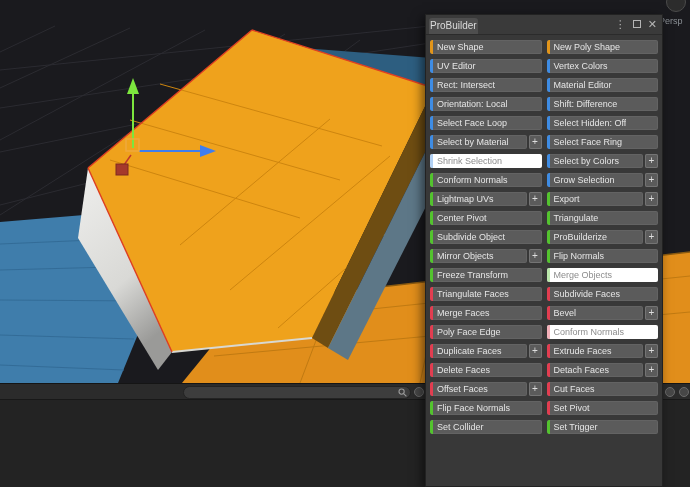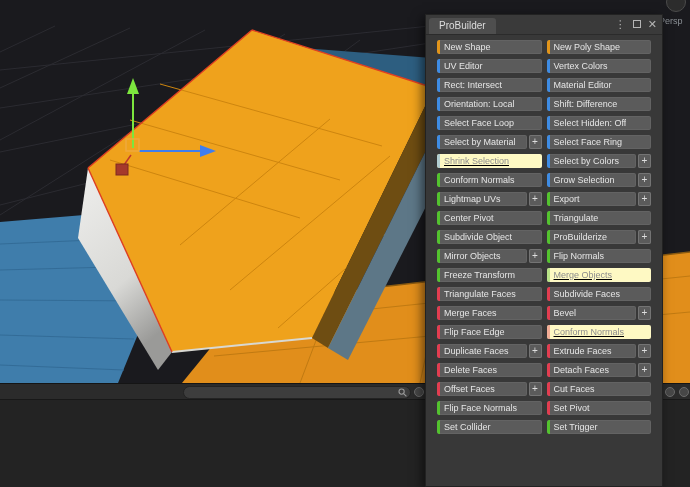--- a/index.html
+++ b/index.html
@@ -23,33 +23,33 @@
   .search-icon{position:absolute;right:3px;top:1px;width:9px;height:9px;}
   .status-dot{position:absolute;top:3px;width:10px;height:10px;border-radius:50%;
     background:#474747;border:1px solid #6b6b6b;box-sizing:border-box;}
   .dot-a{left:414px;} .dot-b{left:665px;} .dot-c{left:679px;}
   .bottom-panel{position:absolute;left:0;top:400px;width:690px;height:87px;background:#232323;z-index:2;}
   
   .pb-panel{position:absolute;left:425px;top:14px;width:238px;height:473px;background:#383838;
     border:1px solid #222;box-sizing:border-box;z-index:10;box-shadow:-3px 3px 10px rgba(0,0,0,.55);}
   .pb-header{height:19px;background:#3a3a3a;border-bottom:1px solid #2b2b2b;position:relative;
     display:flex;align-items:flex-end;}
-  .pb-title-tab{margin-left:3px;background:#4e4e4e;height:16px;line-height:16px;padding:0 10px;
+  .pb-title-tab{margin-left:3px;background:#4e4e4e;height:16px;line-height:16px;padding:0 1px;
     font-size:10px;color:#dcdcdc;border-radius:3px 3px 0 0;}
   .pb-header-icons{position:absolute;right:5px;top:3px;display:flex;gap:7px;align-items:center;}
   .hicon{color:#b5b5b5;font-size:11px;line-height:12px;cursor:default;}
   .max-box{width:8px;height:8px;border:1px solid #b5b5b5;box-sizing:border-box;display:inline-block;}
-  .pb-body{display:flex;gap:5px;padding:5px 11px;}
+  .pb-body{display:flex;gap:5px;padding:5px 4px;}
   .pb-col{display:flex;flex-direction:column;gap:5px;flex:1;min-width:0;}
   .pb-row{display:flex;gap:2px;height:14px;flex:0 0 14px;}
   .pb-btn{flex:1;min-width:0;background:#5b5b5b;border-radius:2px;display:flex;align-items:center;
     overflow:hidden;box-shadow:inset 0 0 0 1px rgba(255,255,255,.05);}
   .stripe{flex:0 0 3px;align-self:stretch;border-radius:2px 0 0 2px;}
   .lbl{font-size:9px;color:#e6e6e6;padding-left:4px;white-space:nowrap;overflow:hidden;}
-  .pb-btn.disabled{background:#fef9c3;text-decoration:underline;}
+  .pb-btn.disabled{background:#ffffff;}
   .pb-btn.disabled .lbl{color:#8c8c8c;}
   .pb-btn.disabled .stripe{opacity:.4;}
   .pb-plus{flex:0 0 13px;background:#5b5b5b;border-radius:2px;color:#ddd;font-size:10px;line-height:13px;
     text-align:center;box-shadow:inset 0 0 0 1px #747474;}
 </style>
 </head>
 <body>
 
 <div class="scene-wrap">
   <svg width="690" height="383" viewBox="0 0 690 383">
@@ -226,21 +226,21 @@
         </div>
         <div class="pb-row">
           <div class="pb-btn">
             <span class="stripe" style="background: rgb(226, 61, 80);"></span>
             <span class="lbl">Merge Faces</span>
           </div>
         </div>
         <div class="pb-row">
           <div class="pb-btn">
             <span class="stripe" style="background: rgb(226, 61, 80);"></span>
-            <span class="lbl">Flip Face Edge</span>
+            <span class="lbl">Poly Face Edge</span>
           </div>
         </div>
         <div class="pb-row">
           <div class="pb-btn">
             <span class="stripe" style="background: rgb(226, 61, 80);"></span>
             <span class="lbl">Duplicate Faces</span>
           </div>
           <div class="pb-plus">+</div>
         </div>
         <div class="pb-row">

